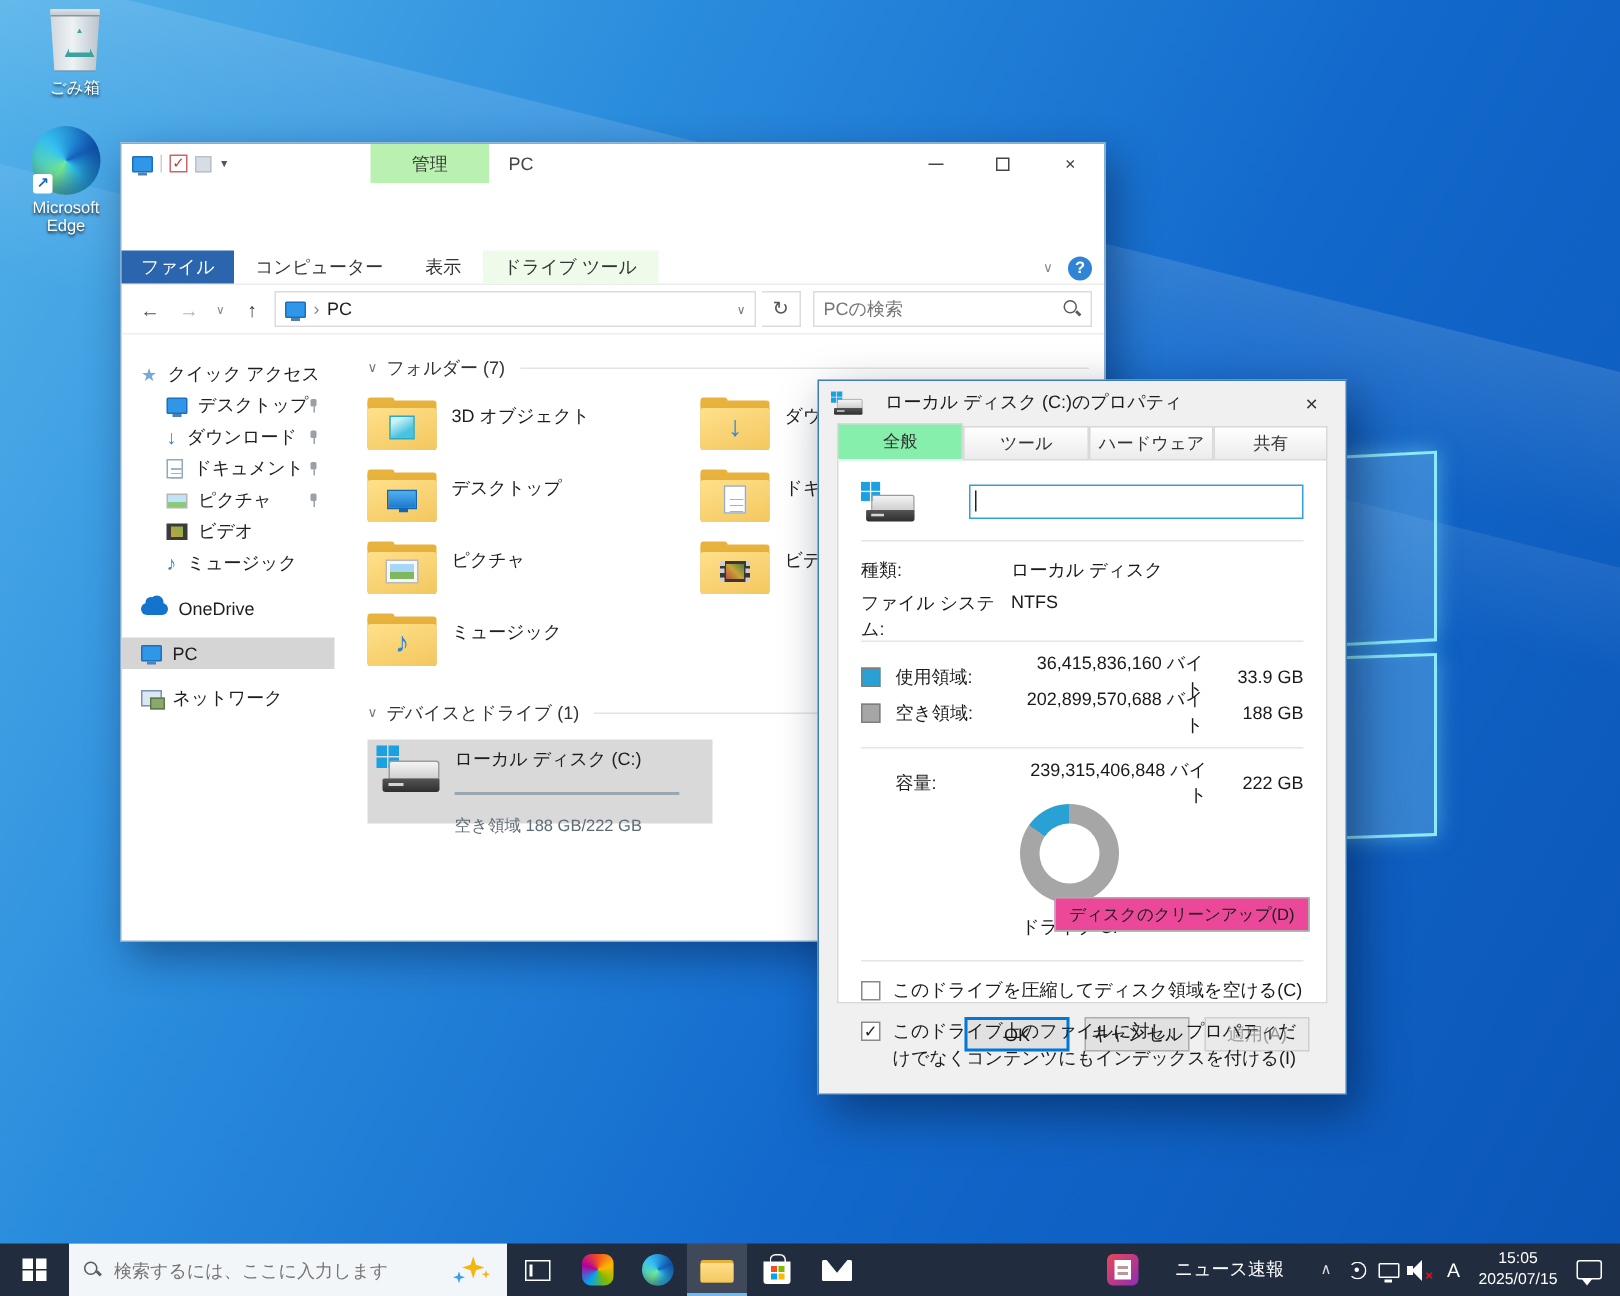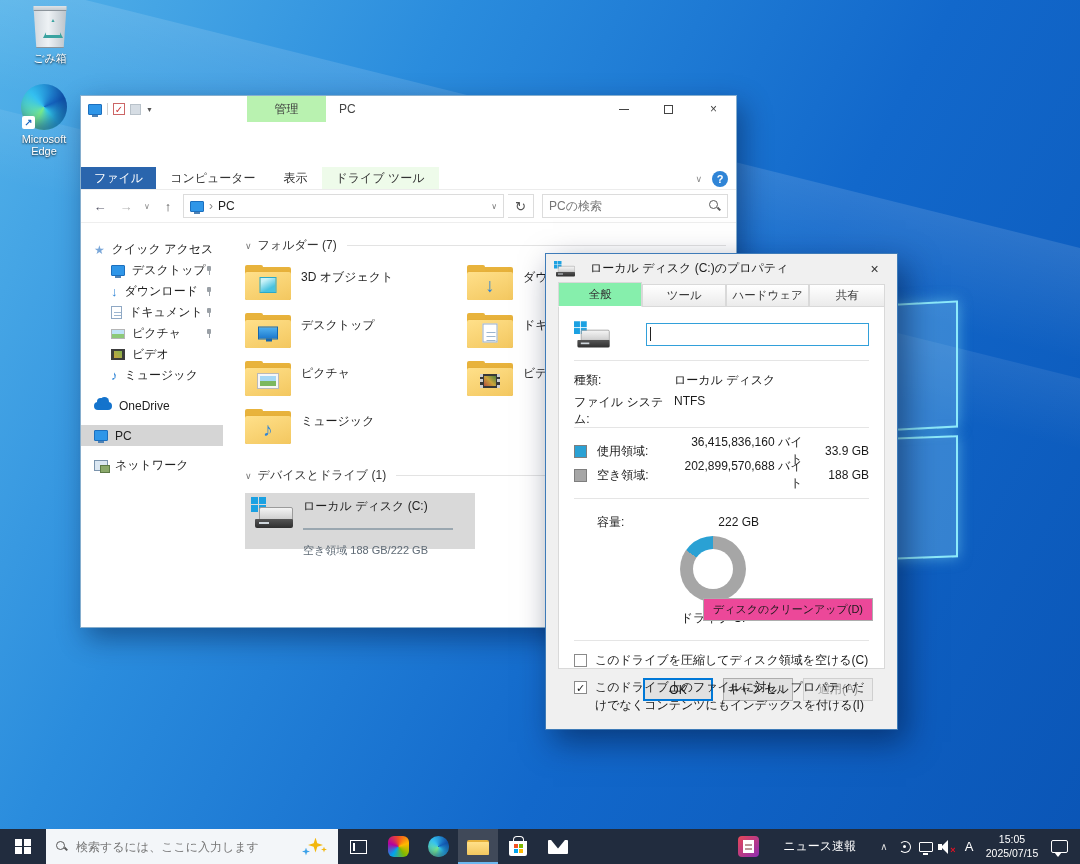--- a/index.html
+++ b/index.html
@@ -502,20 +502,21 @@
         </div>
         <div class="legend">
           <span class="sq free"></span>
           <span class="k">空き領域:</span>
           <span class="bytes">202,899,570,688 バイト</span>
           <span class="gb">188 GB</span>
         </div>
         <div class="hr"></div>
         <div class="caprow">
           <span class="k">容量:</span>
+          <span class="bytes">239,315,406,848 バイト</span>
           <span class="gb">222 GB</span>
         </div>
         <div class="donut-wrap">
           <span class="donut"></span>
           <span class="donut-label">ドライブ C:</span>
           <button class="cleanup-btn">ディスクのクリーンアップ(D)</button>
         </div>
         <div class="hr" style="margin-top:2px;"></div>
         <div class="chkrow">
           <span class="chkbox"></span>

